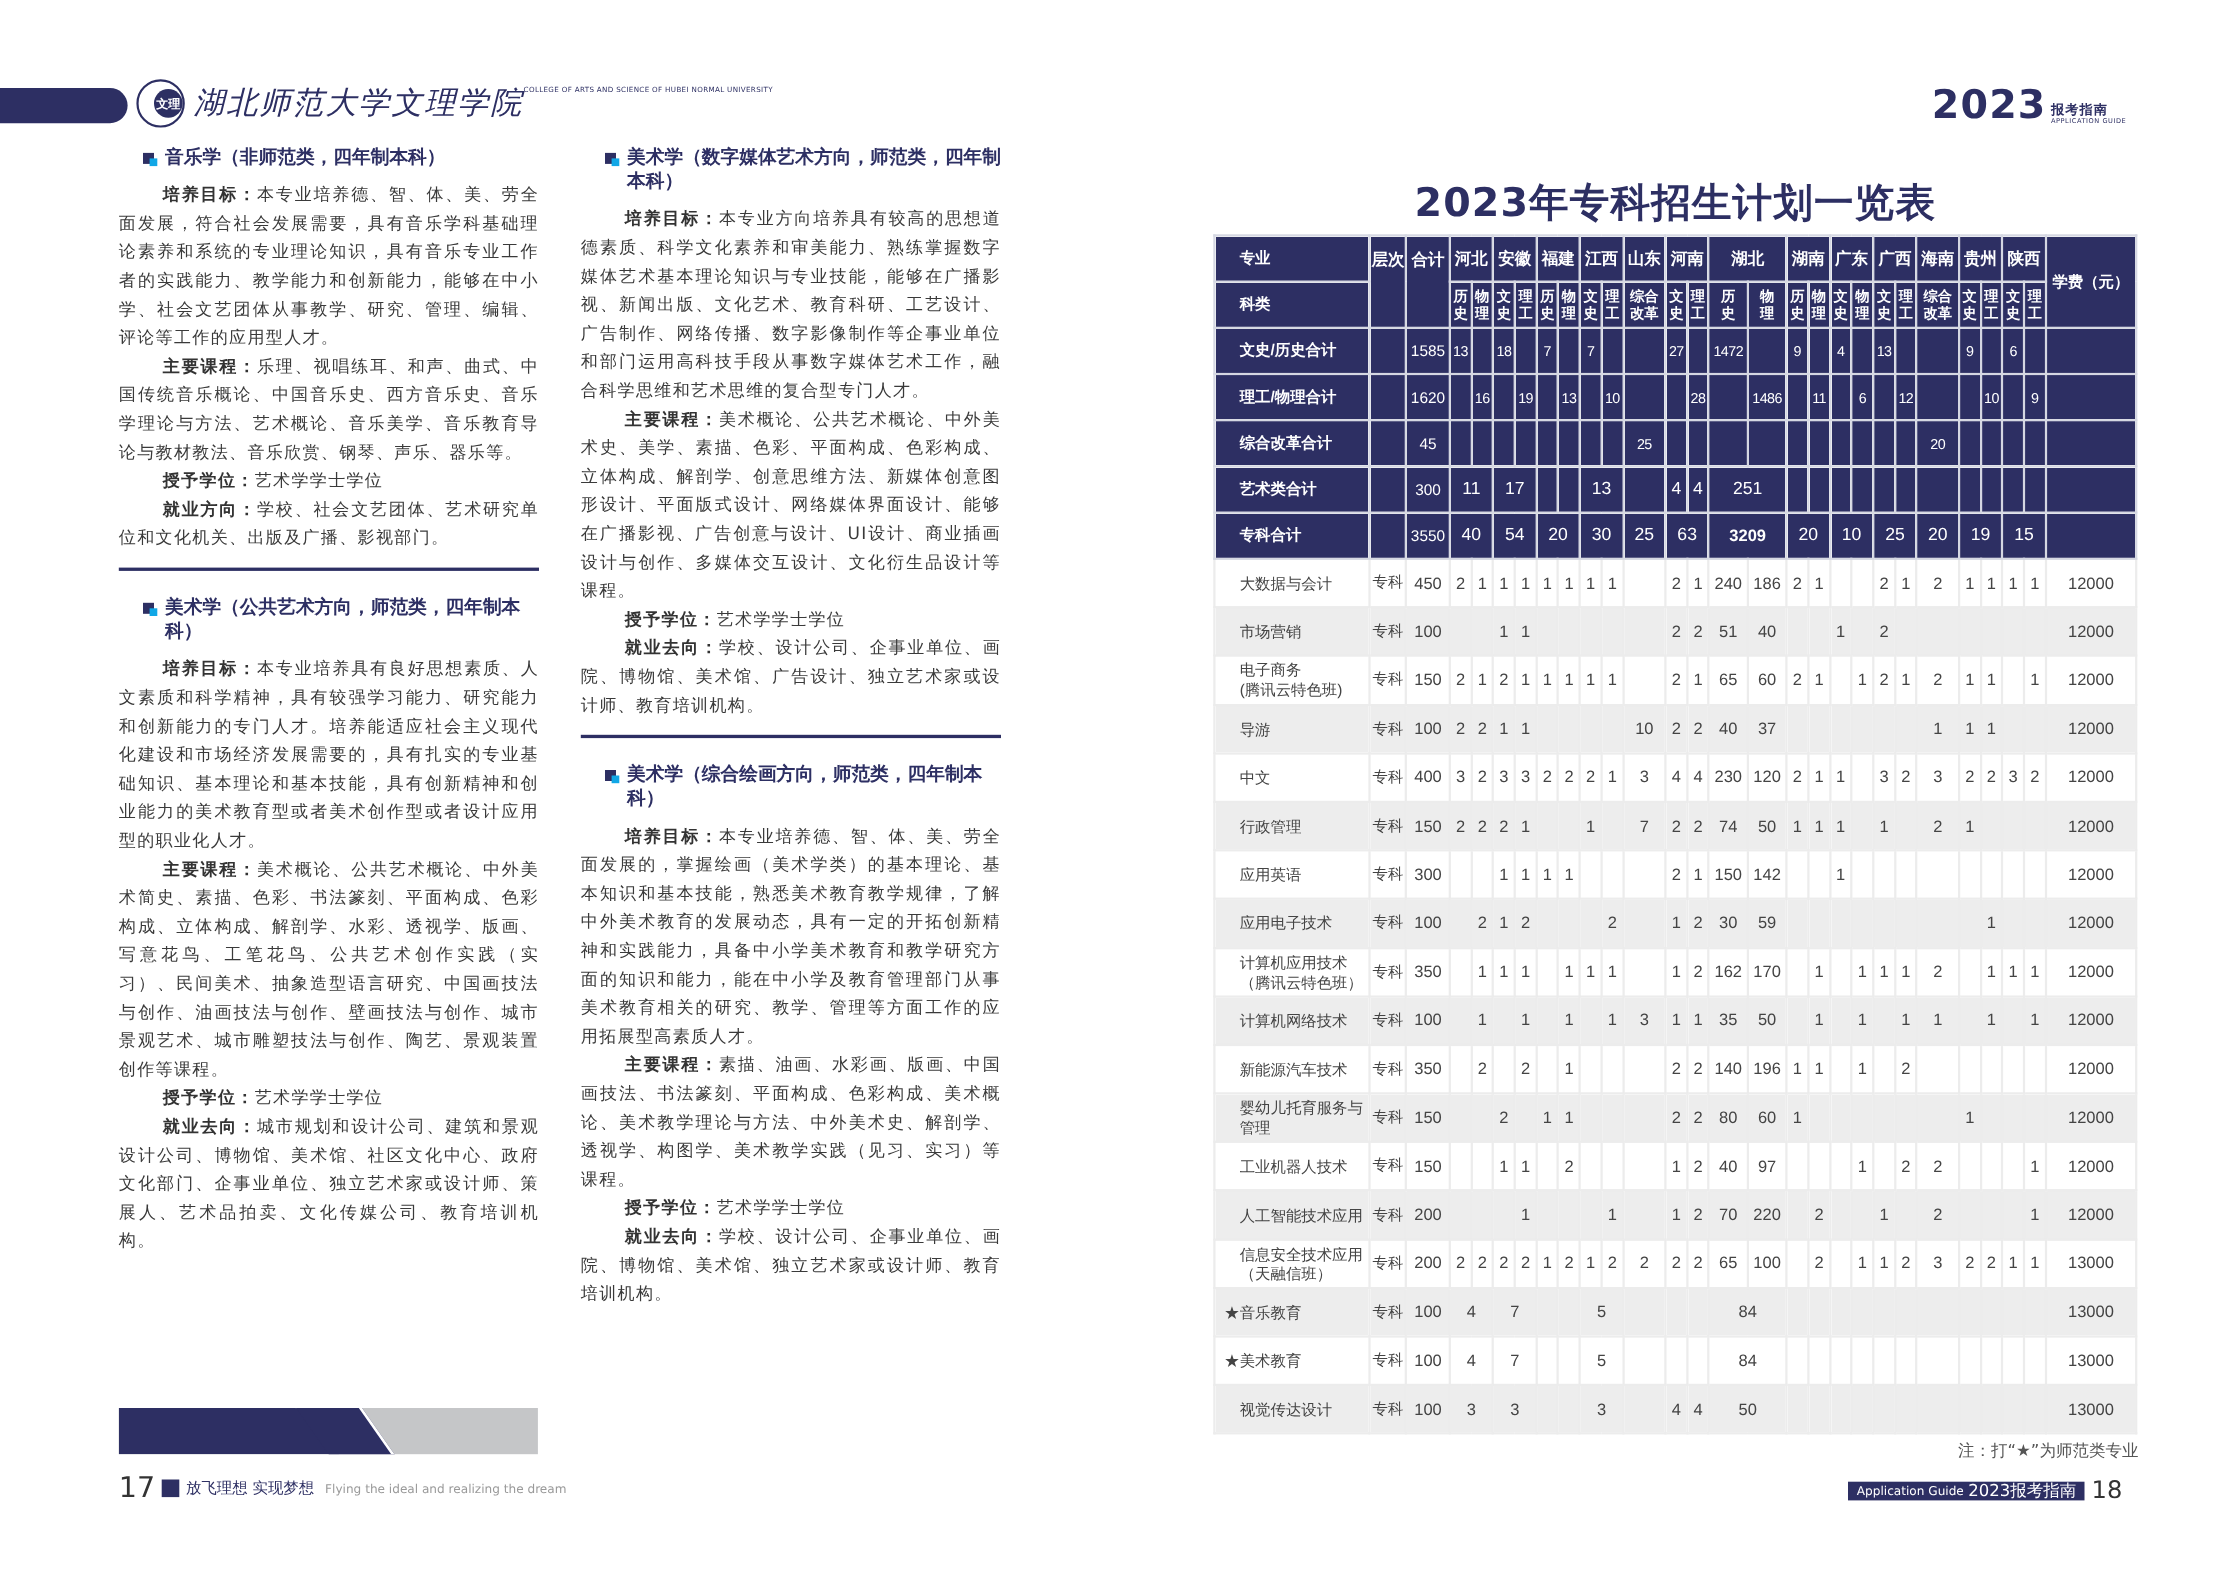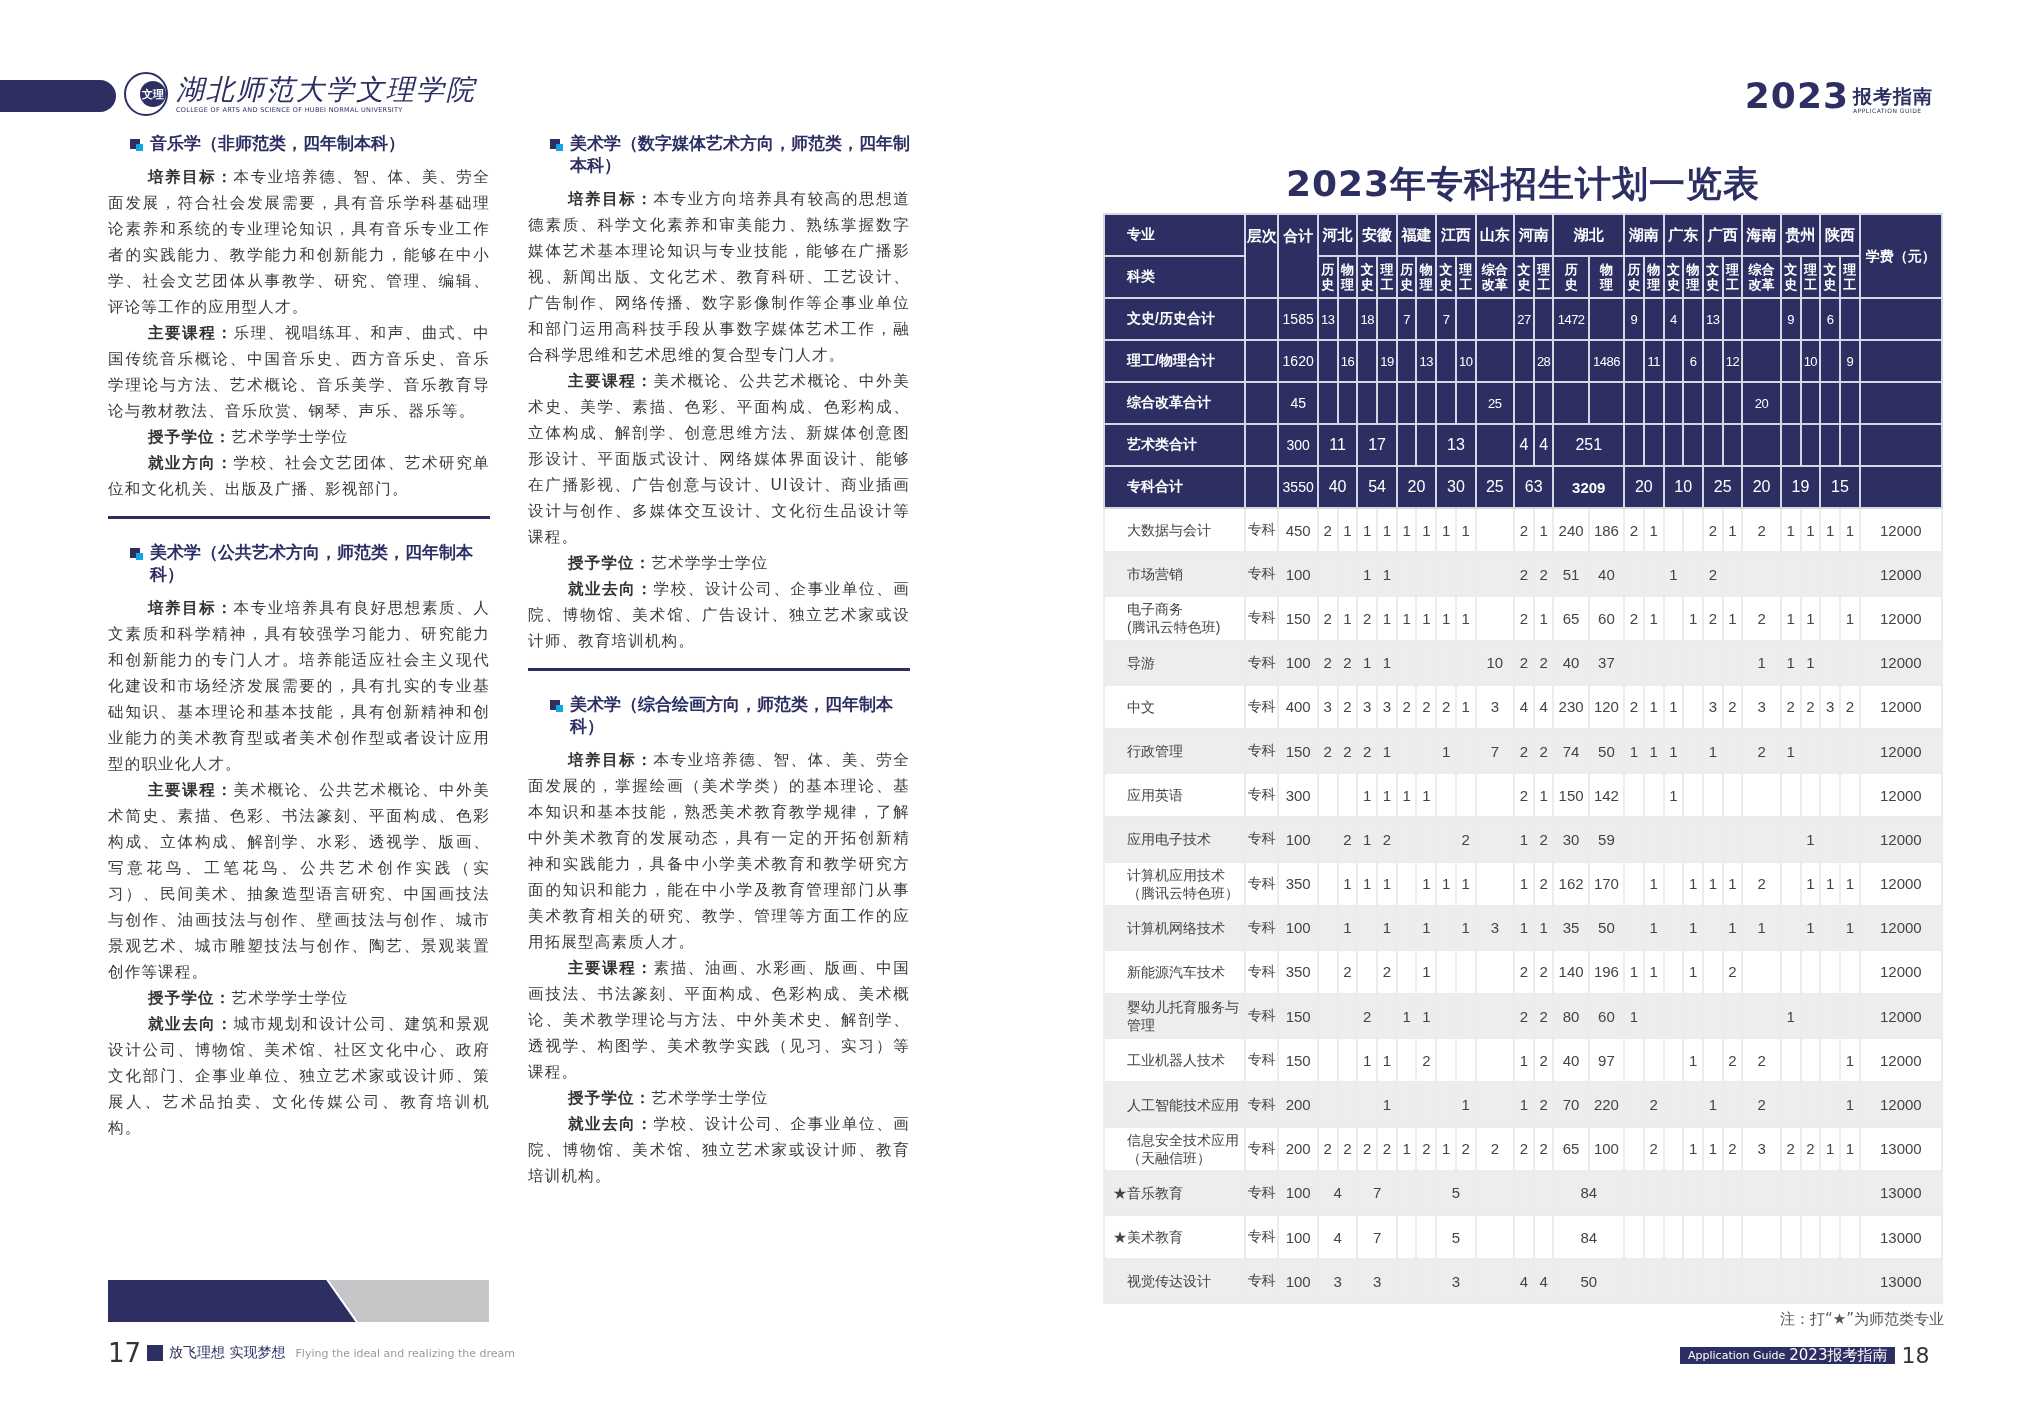--- a/index.html
+++ b/index.html
@@ -2,27 +2,27 @@
 <html><head>
 <meta charset="utf-8">
 <style>
   *{box-sizing:border-box;margin:0;padding:0}
   html,body{width:2028px;height:1428px;background:#ffffff;overflow:hidden}
   body{position:relative;font-family:"DejaVu Sans","Liberation Sans",sans-serif;color:#3a3a3a}
   .pill{position:absolute;left:0;top:80px;width:116px;height:32px;background:#2d2f63;border-radius:0 16px 16px 0}
   .logo{position:absolute;left:124px;top:72px;display:flex;align-items:center;gap:8px}
   .seal{width:44px;height:44px;border-radius:50%;border:2px solid #2d2f63;display:flex;align-items:center;justify-content:flex-end}
   .seal-inner{width:26px;height:26px;border-radius:50%;background:#2d2f63;color:#fff;font-size:11px;display:flex;align-items:center;justify-content:center;font-weight:bold}
-  .logo-text{display:flex;flex-direction:column}
+  .logo-text{display:flex;flex-direction:row}
   .logo-cn{font-family:"DejaVu Serif",serif;font-size:28px;color:#2d2f63;font-style:italic;letter-spacing:2px;line-height:32px}
   .logo-en{font-size:6.5px;color:#2d2f63;letter-spacing:0.3px}
   .brand{position:absolute;right:95px;top:78px;display:flex;align-items:flex-end;gap:4px}
   .brand-year{font-family:"DejaVu Sans",sans-serif;font-weight:bold;font-size:36px;color:#2d2f63;letter-spacing:1px;line-height:36px}
   .brand-side{display:flex;flex-direction:column;line-height:1}
-  .brand-cn{font-size:19px;font-weight:bold;color:#2d2f63;letter-spacing:1px}
+  .brand-cn{font-size:12px;font-weight:bold;color:#2d2f63;letter-spacing:1px}
   .brand-en{font-size:6px;color:#2d2f63;letter-spacing:0.5px;margin-top:2px}
 
   .col{position:absolute;width:382px;font-size:15.5px;line-height:26px;color:#3a3a3a}
   .col-left{left:108px;top:132px}
   .col-mid{left:528px;top:132px}
   .sec-title{display:flex;align-items:flex-start;color:#2d2f63;font-weight:bold;font-size:17px;line-height:22px;margin:0 0 10px 22px}
   .sec-icon{position:relative;width:14px;height:14px;margin:5px 6px 0 0;flex:none}
   .sec-icon:before{content:"";position:absolute;left:0;top:2px;width:10px;height:10px;background:#2d2f63}
   .sec-icon:after{content:"";position:absolute;left:6px;top:7px;width:7px;height:7px;background:#11a7e6}
   .para{text-align:justify;letter-spacing:1.2px}

